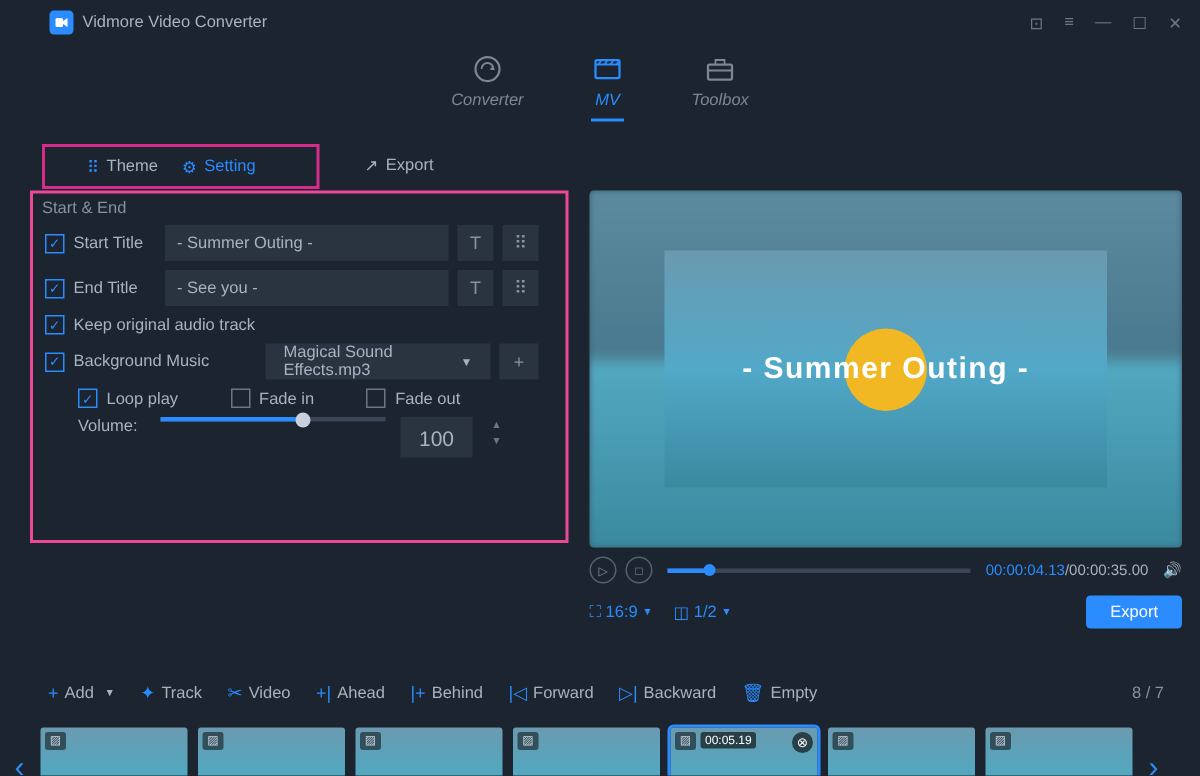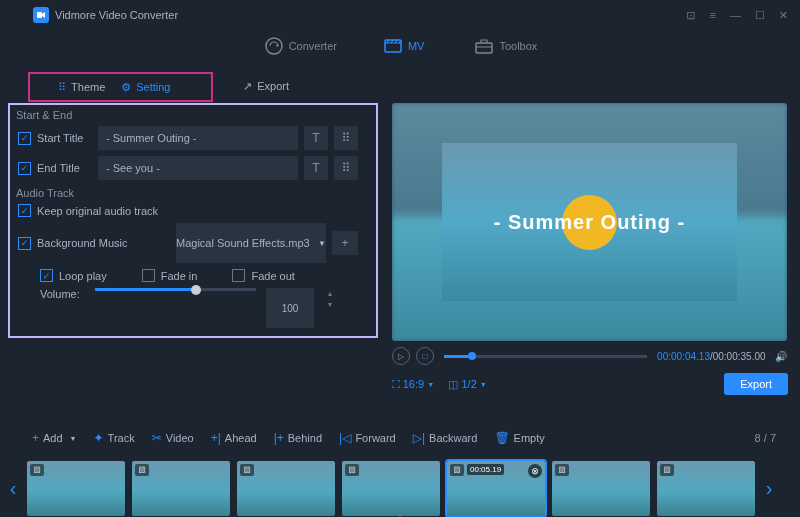--- a/index.html
+++ b/index.html
@@ -3,47 +3,47 @@
 <meta charset="utf-8">
 <style>
 * { margin: 0; padding: 0; box-sizing: border-box; font-family: -apple-system, "Segoe UI", sans-serif; }
 body { width: 800px; height: 517px; background: #1c2430; color: #a8b2c0; font-size: 11px; overflow: hidden; position: relative;}
 .titlebar { height: 30px; display: flex; align-items: center; padding: 0 12px; justify-content: space-between; }
 .titlebar-left { display: flex; align-items: center; gap: 6px; padding-left: 21px; }
 .logo { width: 16px; height: 16px; background: #2a8cff; border-radius: 3px; display: flex; align-items: center; justify-content: center; }
 .titlebar-right { display: flex; gap: 14px; color: #6b7685; }
 .titlebar-right span { cursor: pointer; }
 .maintabs { display: flex; justify-content: center; gap: 45px; padding: 5px 0 12px 0; }
-.maintab { display: flex; flex-direction: row; align-items: center; gap: 4px; color: #7c8694; cursor: pointer; }
+.maintab { display: flex; flex-direction: column; align-items: center; gap: 4px; color: #7c8694; cursor: pointer; font-style: italic; }
 .maintab.active { color: #2a8cff; }
 .maintab .icon { width: 22px; height: 22px; display:flex; align-items:center; justify-content:center;}
 .maintab.active::after { content: ''; width: 100%; height: 2px; background: #2a8cff; margin-top: 2px; }
 .subtabs { display: flex; gap: 0px; padding: 0 20px; height: 30px; align-items: center; border:2px solid #d52c8a; width:185px; margin-left:28px; position:relative; top:1px;}
 .subtab-row { display:flex; align-items:center; height:34px; gap:20px;}
 .subtab { display: flex; align-items: center; gap: 5px; cursor: pointer; padding: 5px 8px; color: #a8b2c0; }
 .subtab.active { color: #2a8cff; }
 .export-sub { color:#a8b2c0; display:flex; align-items:center; gap:5px; cursor:pointer; margin-left:10px;}
 .body { display: flex; height: 320px; }
-.left-panel { width: 370px; padding: 0 10px 0 0; border: 2px solid #c4b5fd; margin-left:8px; margin-right:14px; height:235px;}
+.left-panel { width: 370px; padding: 0 10px 0 0; border: 2px solid #ec4899; margin-left:20px; margin-right:14px; height:235px;}
 .section-hdr { color: #8691a1; font-size: 11px; padding:4px 6px 2px 6px; }
 .row { display: flex; align-items: center; padding: 3px 8px; gap: 6px; }
 .chk { width: 13px; height: 13px; border: 1px solid #2a8cff; display: flex; align-items: center; justify-content: center; color: #2a8cff; font-size: 9px; cursor:pointer; flex-shrink:0;}
 .chk.empty { border-color:#6b7685; }
 .fieldlabel { width: 55px; font-size: 11px; }
 .textfield { flex: 1; background: #2a3340; border: none; color: #a8b2c0; padding: 5px 8px; font-size: 11px; height:24px;}
 .iconbtn { width: 24px; height: 24px; background: #2a3340; display: flex; align-items: center; justify-content: center; color: #8691a1; cursor: pointer; font-size:12px;}
 .iconbtn.plus { width:26px; }
-.select { background: #2a3340; color: #a8b2c0; padding: 5px 0; font-size: 11px; width:150px; height:40px; display:flex; align-items:center; justify-content:space-between;}
+.select { background: #2a3340; color: #a8b2c0; padding: 5px 12px; font-size: 11px; width:150px; height:24px; display:flex; align-items:center; justify-content:space-between;}
 .checkrow { display:flex; gap:35px; padding:3px 30px;}
 .sliderrow { display:flex; align-items:flex-start; padding:3px 30px; gap:10px;}
 .sliderrow label { width:45px;}
 .slider { flex:1; height:3px; background:#3a4658; position:relative; cursor:pointer;}
 .slider-fill { height:100%; background:#2a8cff; position:absolute; left:0;}
 .slider-thumb { width:10px; height:10px; background:#c8d0dc; border-radius:50%; position:absolute; top:-3.5px; transform:translateX(-50%);}
-.numbox { width:48px; height:40px; background:#2a3340; display:flex; align-items:center; justify-content:center; font-size:10px; position:relative;}
+.numbox { width:48px; height:27px; background:#2a3340; display:flex; align-items:center; justify-content:center; font-size:14px; position:relative;}
 .spinbox { width:12px; display:flex; flex-direction:column; font-size:7px; color:#6b7685; justify-content:space-around; height:22px; text-align:center;}
 .arrow-up { position:absolute; left:50%; bottom:0; transform:translateX(-50%);}
 .arrow-up svg { display:block;}
 .preview { flex: 1; padding: 0 12px 0 0; display:flex; flex-direction:column;}
 .preview-area { width:395px; height:238px; background:#3a5a6f; position:relative; border-radius:3px; overflow:hidden; display:flex; align-items:center; justify-content:center;}
 .preview-bg { position:absolute; inset:0; background:linear-gradient(180deg,#5c8a9f 0%,#4a7a8f 45%,#52a8c0 50%,#3a8a9f 100%); filter:blur(2px);}
 .preview-center { position:absolute; left:50px; right:50px; top:40px; bottom:40px; background:linear-gradient(180deg,#6a9ab0 0%,#52a8c8 50%,#3a8a9f 100%); display:flex; align-items:center; justify-content:center;}
 .sunspot { width:55px; height:55px; background:#f2b824; border-radius:50%; position:absolute;}
 .preview-title { position:relative; color:#fff; font-size:20px; font-weight:600; letter-spacing:1px; z-index:2;}
 .preview-controls { display:flex; align-items:center; gap:6px; padding:6px 0; font-size:10px;}
@@ -151,21 +151,20 @@
       <div class="iconbtn">T</div>
       <div class="iconbtn">⠿</div>
     </div>
     <div class="row">
       <div class="chk">✓</div>
       <div class="fieldlabel">End Title</div>
       <input class="textfield" value="- See you -" style="">
       <div class="iconbtn">T</div>
       <div class="iconbtn">⠿</div>
     </div>
-    <div class="section-hdr">Audio Track</div>
     <div class="row">
       <div class="chk">✓</div>
       <span>Keep original audio track</span>
     </div>
     <div class="row">
       <div class="chk">✓</div>
       <span style="flex:1">Background Music</span>
       <div class="select">
           <span>Magical Sound Effects.mp3</span>
           <span style="font-size:8px">▼</span>

